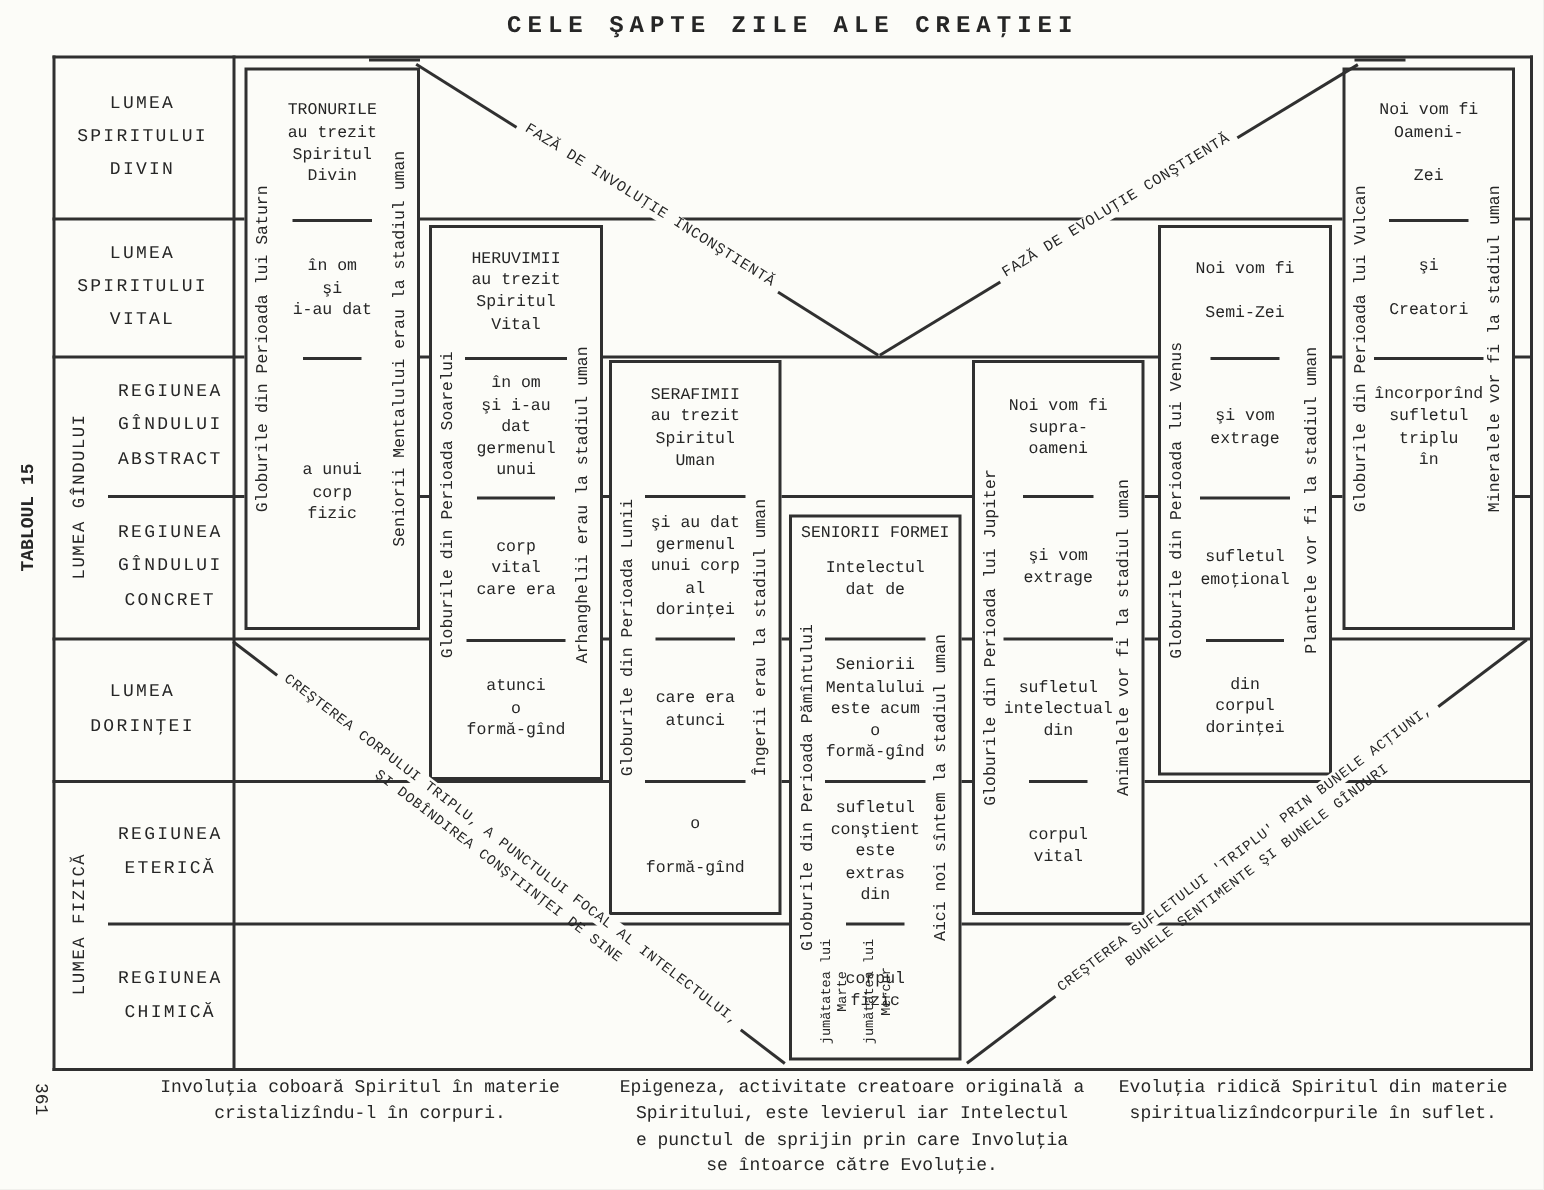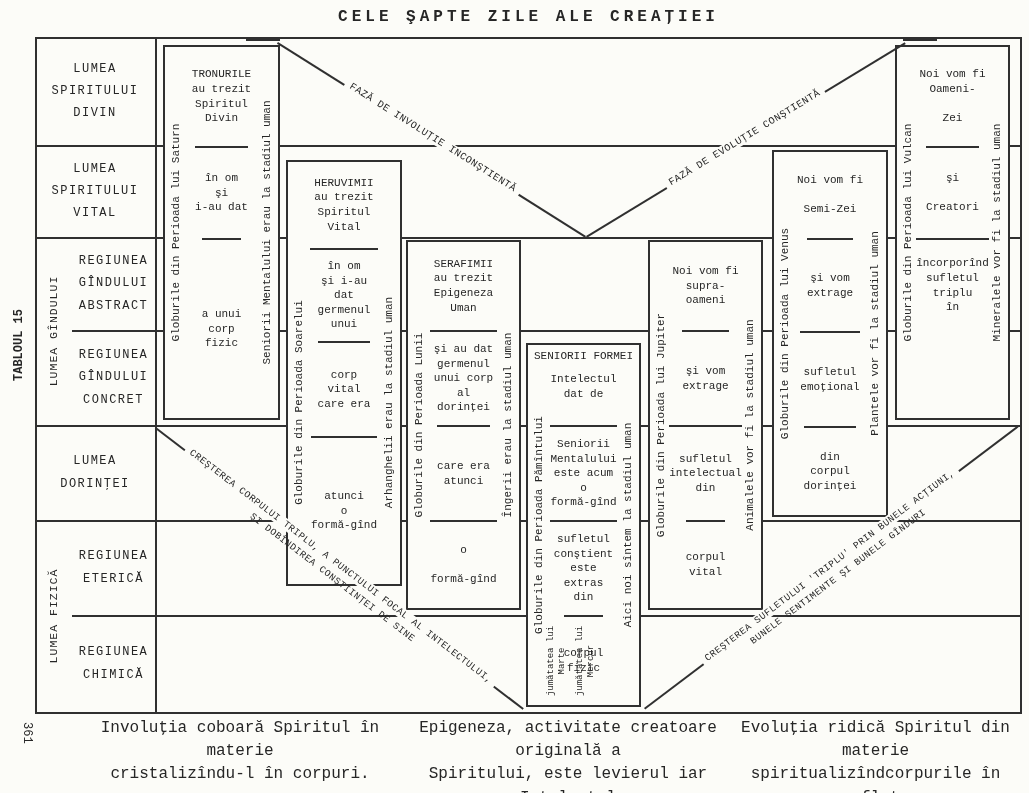--- a/index.html
+++ b/index.html
@@ -28,21 +28,21 @@
   .cell.rest{flex:1;}
   .boxheader{position:absolute;top:5px;left:0;right:0;text-align:center;font-size:11px;white-space:nowrap;}
   .subwrap{position:absolute;width:22px;}
   
   .diag{position:absolute;transform-origin:0 0;height:0;}
   .diagline{position:absolute;left:0;right:0;top:0;height:2px;background:#303030;}
   .diagtext{position:absolute;left:0;right:0;top:-7px;text-align:center;
             font-size:10px;letter-spacing:.5px;white-space:nowrap;}
   .diagtext span{background:#fcfcf8;padding:0 5px;}
   .diagtext.below{top:7px;}
-  .caption{position:absolute;font-size:16px;line-height:1.45;text-align:center;}
+  .caption{position:absolute;font-size:12px;line-height:1.45;text-align:center;}
   .rot90{position:absolute;transform-origin:0 0;transform:rotate(90deg);font-size:12px;white-space:nowrap;}
 </style>
 </head>
 <body>
 
 <div class="page">
 
   <div class="title">CELE ŞAPTE ZILE ALE CREAŢIEI</div>
 
   <div class="hl" style="left:35px;top:37px;width:987px;"></div>
@@ -122,21 +122,21 @@
 i-au dat</span>
         </div>
       <div class="cell sep rest">
           <span class="ml">a unui
 corp
 fizic</span>
         </div>
     </div>
   </div>
 
-  <div class="pbox" style="left:286px;top:160px;width:116px;height:426px;text-decoration:underline;">
+  <div class="pbox" style="left:286px;top:150px;width:116px;height:370px;text-decoration:underline;">
     <div class="vwrap left">
         <div class="vtext" style="width:363px;">Globurile din Perioada Soarelui</div>
       </div>
     <div class="vwrap right">
         <div class="vtext" style="width:363px;">Arhanghelii erau la stadiul uman</div>
       </div>
     <div class="cells">
       <div class="cell" style="height:86px;">
           <span class="ml">HERUVIMII
 au trezit
@@ -166,21 +166,21 @@
     <div class="vwrap left">
         <div class="vtext" style="width:366px;">Globurile din Perioada Lunii</div>
       </div>
     <div class="vwrap right">
         <div class="vtext" style="width:366px;">Îngerii erau la stadiul uman</div>
       </div>
     <div class="cells">
       <div class="cell" style="height:88px;">
           <span class="ml">SERAFIMII
 au trezit
-Epigeneza
+Spiritul
 Uman</span>
         </div>
       <div class="cell sep" style="height:95px;">
           <span class="ml">şi au dat
 germenul
 unui corp
 al dorinţei</span>
         </div>
       <div class="cell sep" style="height:95px;">
           <span class="ml">care era

